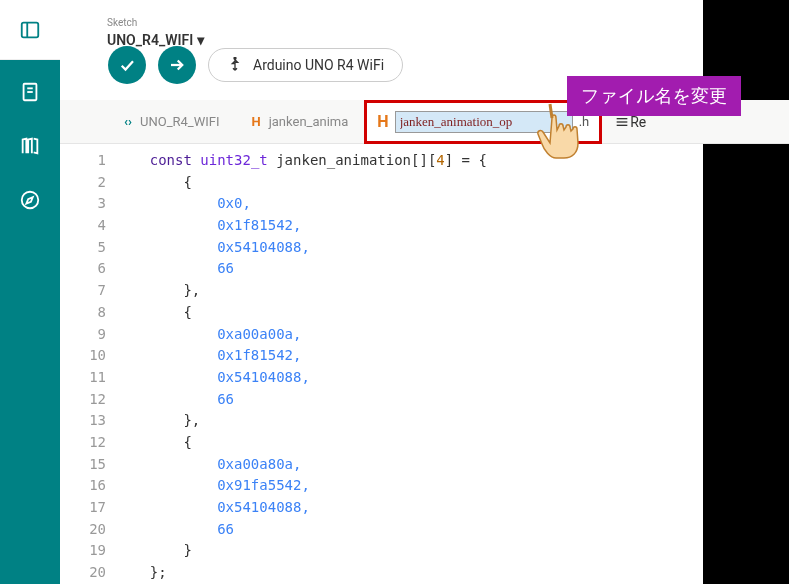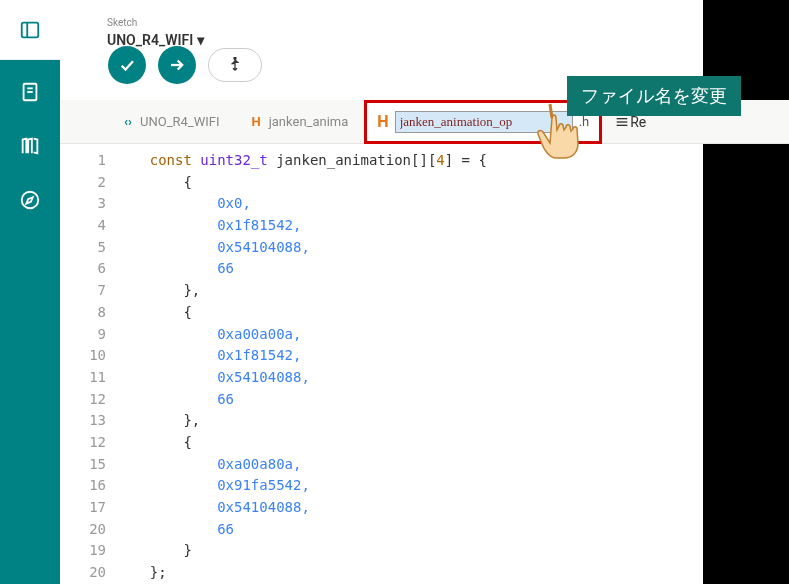--- a/index.html
+++ b/index.html
@@ -19,26 +19,26 @@
 .tab .tab-icon { font-size: 13px; }
 .tab-icon-main { color: #008184; font-weight: bold; }
 .tab-icon-h { color: #e57719; font-weight: bold; }
 .tab-rename { display: flex; align-items: center; gap: 6px; padding: 8px 10px; border: 3px solid #d10000; background: #fff; position: relative; }
 .rename-input { border: 1px solid #999; padding: 2px 4px; font-size: 13px; font-family: Liberation Serif, serif; width: 178px; color: #7f1d1d; background: #d4e8f7; }
 .ext { font-size: 13px; color: #555; }
 .hamburger-re { display: flex; align-items: center; gap: 0; padding: 12px 8px; font-size: 14px; color: #333; margin-left: 4px; }
 .editor { display: flex; flex: 1; font-family: "Menlo", "Consolas", monospace; font-size: 14px; overflow: hidden; background: #fff; padding-top: 6px; }
 .gutter { width: 56px; text-align: right; padding-right: 10px; color: #999; user-select: none; line-height: 1.55; padding-top: 0; }
 .code { flex: 1; line-height: 1.55; white-space: pre; color: #333; }
-.kw-blue { color: #a16207; }
+.kw-blue { color: #4c1d95; }
 .kw-green { color: #6d28d9; }
 .kw-orange { color: #b26500; }
 .num { color: #3b82f6; }
 .black-strip { position: absolute; right: 0; top: 0; width: 86px; height: 584px; background: #000; }
-.annotation-box { position: absolute; right: 48px; top: 76px; background: #0f766e; color: #fff; padding: 8px 14px; font-size: 18px; z-index: 10; }
+.annotation-box { position: absolute; right: 48px; top: 76px; background: #a21caf; color: #fff; padding: 8px 14px; font-size: 18px; z-index: 10; }
 .hand { position: absolute; left: 530px; top: 98px; z-index: 9; }
 .ln { display: block; }
 </style>
 </head>
 <body>
 
 <div class="app">
   <div class="black-strip"></div>
 
   <div class="annotation-box">ファイル名を変更</div>
@@ -96,20 +96,21 @@
         <svg width="18" height="18" viewBox="0 0 24 24" fill="none" stroke="#fff" stroke-width="3">
             <line x1="4" y1="12" x2="18" y2="12"></line>
             <polyline points="13 6 19 12 13 18"></polyline>
           </svg>
       </div>
       <div class="board-pill">
         <svg width="16" height="16" viewBox="0 0 24 24" fill="none" stroke="#333" stroke-width="2">
             <path d="M12 2v18M12 20l-3-3M12 20l3-3M12 6l-4 4h3M12 4l4 4h-3"></path>
             <circle cx="12" cy="2" r="1.5" fill="#333"></circle>
           </svg>
+        <span>Arduino UNO R4 WiFi</span>
       </div>
     </div>
 
     <div class="tabs">
       <div class="tab">
         <span class="tab-icon tab-icon-main">‹›</span>
         <span>UNO_R4_WIFI</span>
       </div>
       <div class="tab">
         <span class="tab-icon tab-icon-h">H</span>

